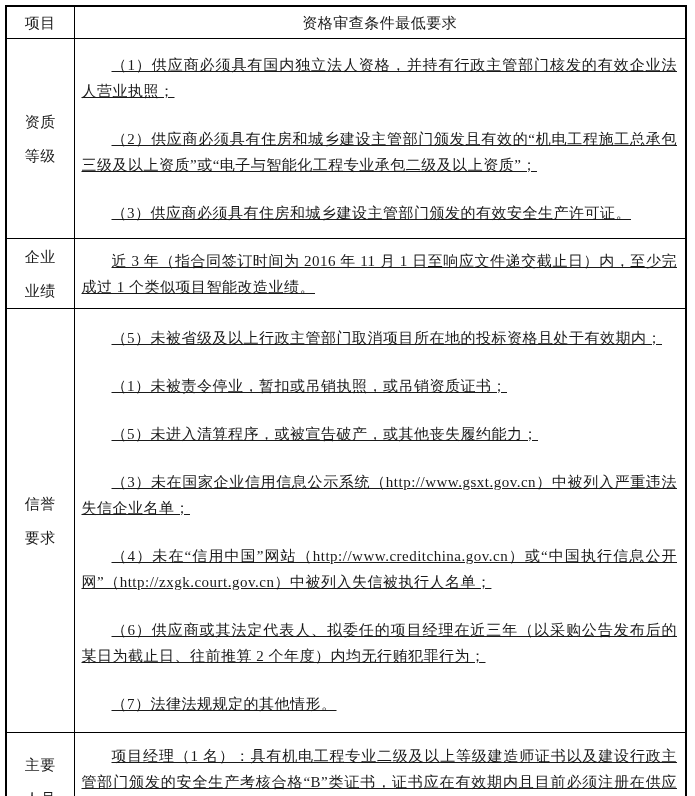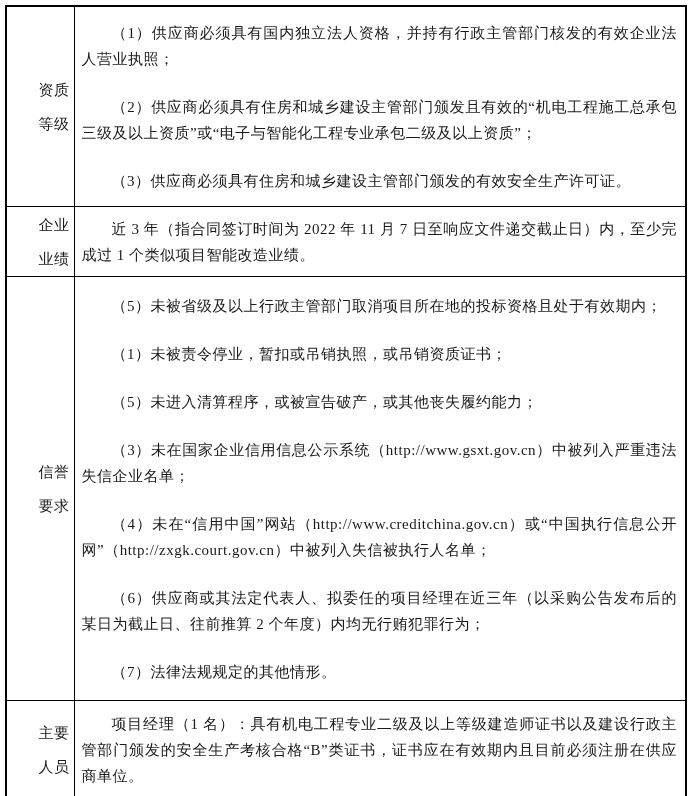--- a/index.html
+++ b/index.html
@@ -33,32 +33,33 @@
   }
   col.c-label { width: 68px; }
   tr.header-row th {
     height: 27px;
     text-align: center;
     vertical-align: middle;
     line-height: 18px;
     padding: 2px;
   }
   td.label-cell {
-    text-align: right;
+    text-align: center;
     vertical-align: middle;
     padding: 0 4px;
   }
   td.label-cell .label-line {
     display: block;
     line-height: 34px;
   }
   td.content-cell {
     vertical-align: middle;
     padding: 5px 8px 5px 7px;
     text-align: justify;
+    text-decoration: underline;
   }
   td.content-cell p {
     margin: 0;
     text-indent: 2em;
     line-height: 26px;
   }
   td.content-cell p + p {
     margin-top: 22px;
   }
   tr.r1 td { height: 189px; }
@@ -69,40 +70,48 @@
 </head>
 <body>
 
 <table class="doc-table">
   <colgroup>
     <col class="c-label">
     <col class="c-content">
   </colgroup>
 
   <tbody>
+      <tr class="header-row">
+    <th>
+      <span>项目</span>
+    </th>
+    <th>
+      <span>资格审查条件最低要求</span>
+    </th>
+  </tr>
 
   <tr class="r1">
     <td class="label-cell">
       <span class="label-line">资质</span>
       <span class="label-line">等级</span>
     </td>
     <td class="content-cell">
       <p>（1）供应商必须具有国内独立法人资格，并持有行政主管部门核发的有效企业法人营业执照；</p>
       <p>（2）供应商必须具有住房和城乡建设主管部门颁发且有效的“机电工程施工总承包三级及以上资质”或“电子与智能化工程专业承包二级及以上资质”；</p>
       <p>（3）供应商必须具有住房和城乡建设主管部门颁发的有效安全生产许可证。</p>
     </td>
   </tr>
 
   <tr class="r2">
     <td class="label-cell">
       <span class="label-line">企业</span>
       <span class="label-line">业绩</span>
     </td>
     <td class="content-cell">
-      <p>近 3 年（指合同签订时间为 2022 年 11 月 7 日至响应文件递交截止日）内，至少完成过 1 个类似项目智能改造业绩。</p>
+      <p>近 3 年（指合同签订时间为 2016 年 11 月 1 日至响应文件递交截止日）内，至少完成过 1 个类似项目智能改造业绩。</p>
     </td>
   </tr>
 
   <tr class="r3">
     <td class="label-cell">
       <span class="label-line">信誉</span>
       <span class="label-line">要求</span>
     </td>
     <td class="content-cell">
       <p>（5）未被省级及以上行政主管部门取消项目所在地的投标资格且处于有效期内；</p>

